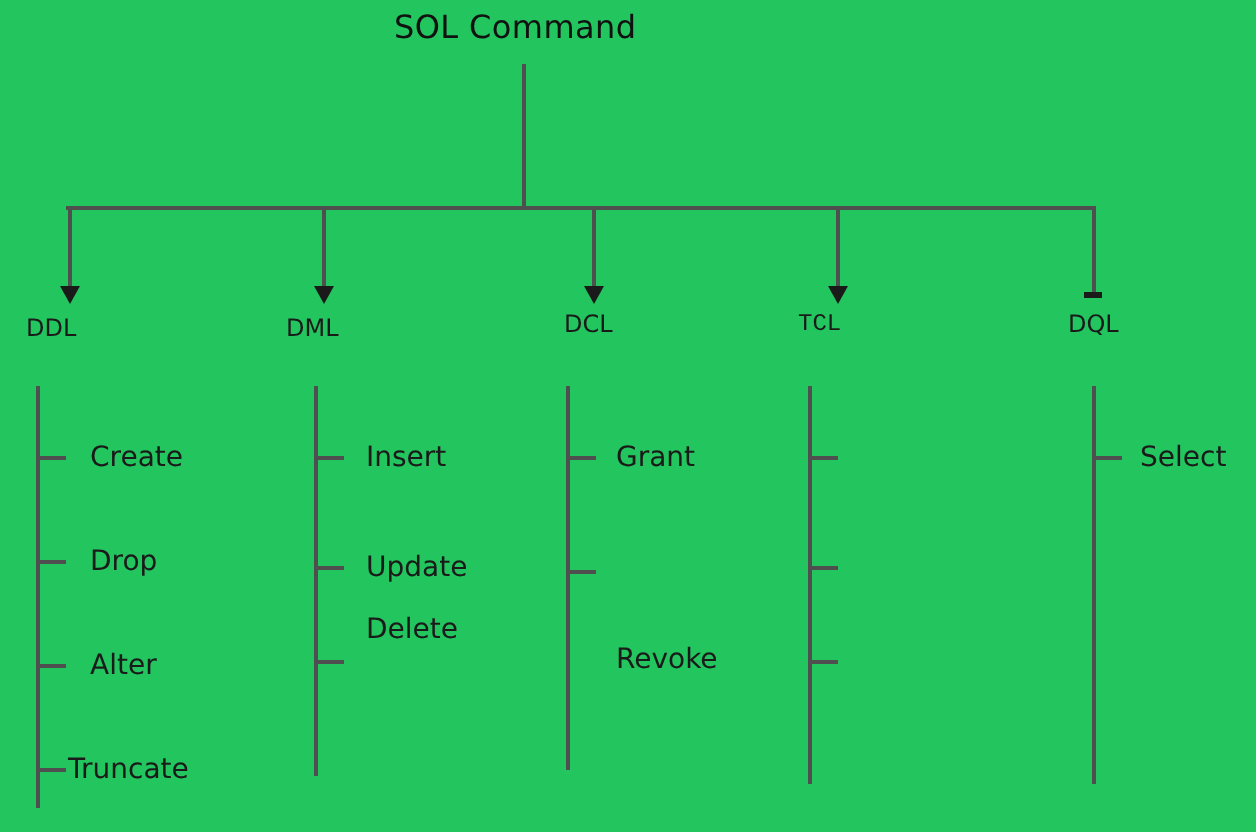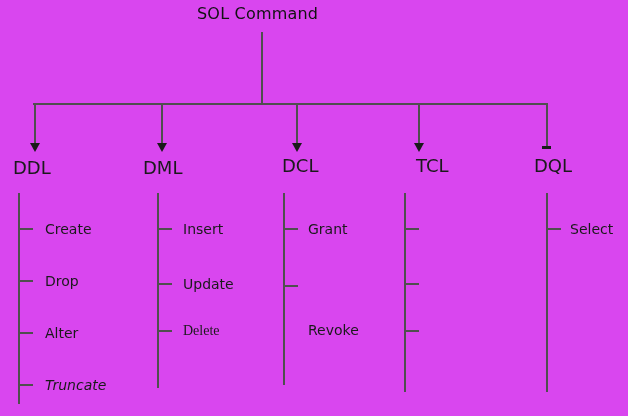--- a/index.html
+++ b/index.html
@@ -1,19 +1,19 @@
 <!DOCTYPE html>
 <html><head>
 <meta charset="utf-8">
 <style>
   html,body{margin:0;padding:0;background:#ffffff;}
   .diagram{
     position:relative;
     width:628px;height:416px;
-    background:#d946ef;
+    background:#22c55e;
     font-family:"DejaVu Sans","Liberation Sans",sans-serif;
     color:#1a1a1a;
     overflow:hidden;
   }
   .title{
     position:absolute;
     font-size:16px;
     letter-spacing:.2px;
     color:#111111;
     white-space:nowrap;
@@ -24,21 +24,21 @@
   .tick{height:2px;width:14px;}
   .flatcap{width:9px;height:3px;background:#1a1a1a;}
   .arrowhead{
     position:absolute;width:0;height:0;
     border-left:5px solid transparent;
     border-right:5px solid transparent;
     border-top:9px solid #1a1a1a;
   }
   .branch-label{
     position:absolute;
-    font-size:18px;
+    font-size:12px;
     white-space:nowrap;
   }
   .item{
     position:absolute;
     font-size:14px;
     line-height:22px;
     white-space:nowrap;
   }
   .item.wrap{white-space:normal;width:55px;}
 </style>
@@ -57,45 +57,45 @@
   <div class="arrowhead" style="left:30px;top:143px;"></div>
   <div class="branch-label" style="left:13px;top:157px;">DDL</div>
   <div class="vline" style="left:18px;top:193px;height:211px;"></div>
   <div class="tick" style="left:19px;top:228px;"></div>
   <div class="tick" style="left:19px;top:280px;"></div>
   <div class="tick" style="left:19px;top:332px;"></div>
   <div class="tick" style="left:19px;top:384px;"></div>
   <div class="item" style="left:45px;top:218px;">Create</div>
   <div class="item" style="left:45px;top:270px;">Drop</div>
   <div class="item" style="left:45px;top:322px;">Alter</div>
-  <div class="item" style="left:45px;top:374px;font-style:italic;">Truncate</div>
+  <div class="item" style="left:34px;top:374px;">Truncate</div>
 
   <div class="vline" style="left:161px;top:105px;height:39px;"></div>
   <div class="arrowhead" style="left:157px;top:143px;"></div>
   <div class="branch-label" style="left:143px;top:157px;">DML</div>
   <div class="vline" style="left:157px;top:193px;height:195px;"></div>
   <div class="tick" style="left:158px;top:228px;"></div>
   <div class="tick" style="left:158px;top:283px;"></div>
   <div class="tick" style="left:158px;top:330px;"></div>
   <div class="item" style="left:183px;top:218px;">Insert</div>
   <div class="item" style="left:183px;top:273px;">Update</div>
-  <div class="item" style="left:183px;top:320px;font-family:Liberation Serif, serif;">Delete</div>
+  <div class="item" style="left:183px;top:304px;">Delete</div>
 
   <div class="vline" style="left:296px;top:105px;height:39px;"></div>
   <div class="arrowhead" style="left:292px;top:143px;"></div>
   <div class="branch-label" style="left:282px;top:155px;">DCL</div>
   <div class="vline" style="left:283px;top:193px;height:192px;"></div>
   <div class="tick" style="left:284px;top:228px;"></div>
   <div class="tick" style="left:284px;top:285px;"></div>
   <div class="item" style="left:308px;top:218px;">Grant</div>
   <div class="item" style="left:308px;top:275px;margin-top:44px;">Revoke</div>
 
   <div class="vline" style="left:418px;top:105px;height:39px;"></div>
   <div class="arrowhead" style="left:414px;top:143px;"></div>
-  <div class="branch-label" style="left:416px;top:155px;">TCL</div>
+  <div class="branch-label" style="left:399px;top:155px;font-family:Liberation Mono, monospace;">TCL</div>
   <div class="vline" style="left:404px;top:193px;height:199px;"></div>
   <div class="tick" style="left:405px;top:228px;"></div>
   <div class="tick" style="left:405px;top:283px;"></div>
   <div class="tick" style="left:405px;top:330px;"></div>
 
   <div class="vline" style="left:546px;top:105px;height:42px;"></div>
   <div class="flatcap" style="left:542px;top:146px;"></div>
   <div class="branch-label" style="left:534px;top:155px;text-align:right;">DQL</div>
   <div class="vline" style="left:546px;top:193px;height:199px;"></div>
   <div class="tick" style="left:547px;top:228px;"></div>

